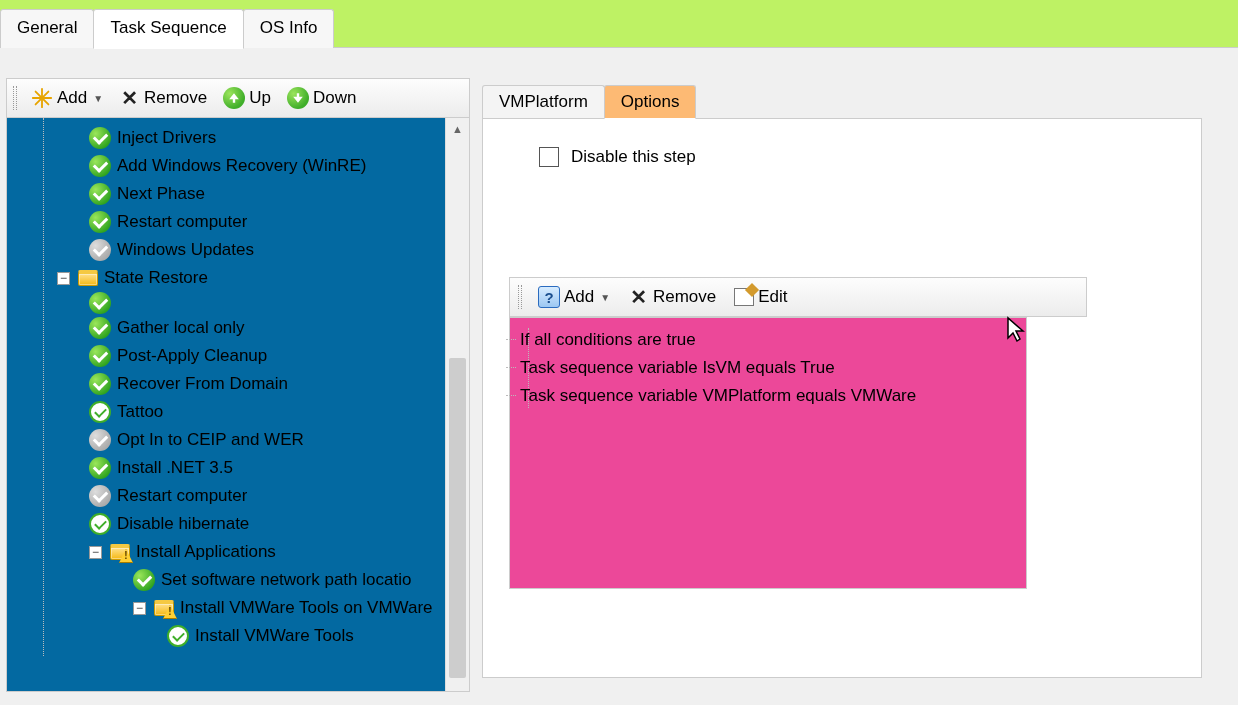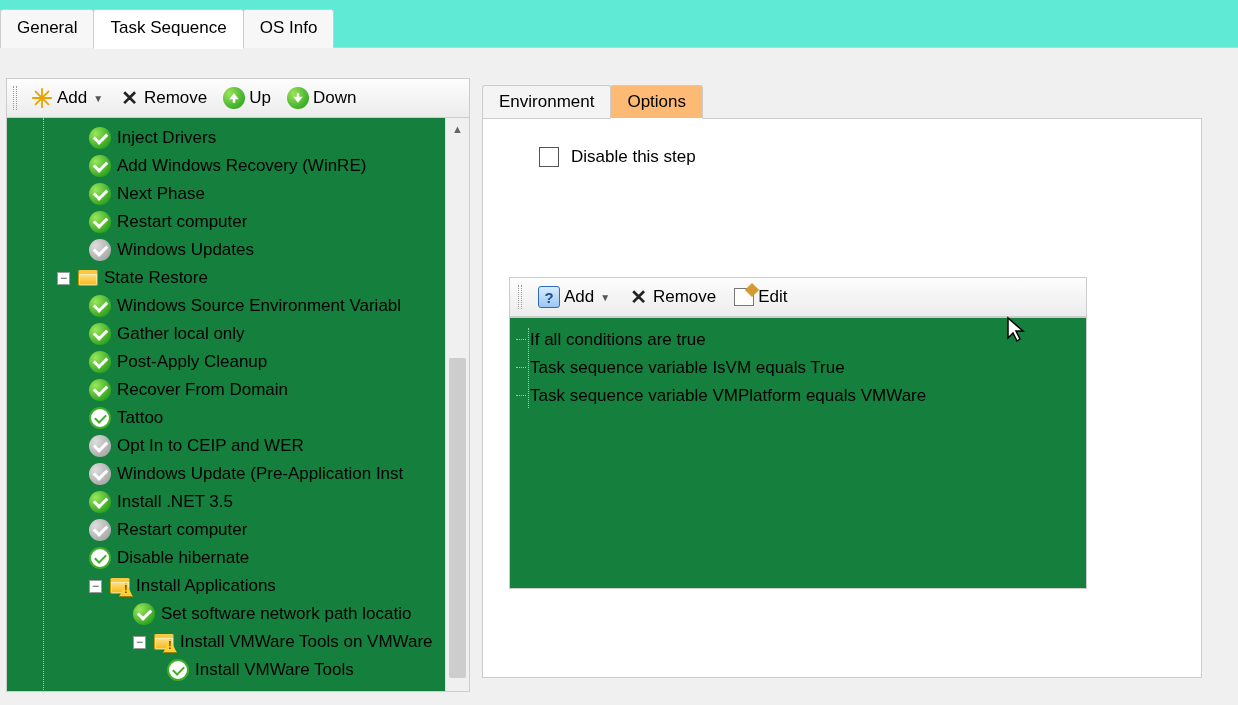--- a/index.html
+++ b/index.html
@@ -14,21 +14,21 @@
     user-select: none;
   }
 
   
   .top-tabs {
     display: flex;
     align-items: flex-end;
     height: 48px;
     padding-left: 0;
     position: relative;
-    background: #5eead4;
+    background: #bef264;
   }
   .top-tabs::after {
     content: "";
     position: absolute; left:0; right:0; bottom:0;
     border-bottom: 1px solid #ccc;
   }
   .top-tab {
     padding: 8px 16px 10px 16px;
     border: 1px solid #ccc;
     border-bottom: none;
@@ -97,21 +97,21 @@
     display:flex; align-items:center; justify-content:center;
     color:white; font-weight:bold;
   }
   .circle-green svg { display:block; }
 
   
   .tree-wrap {
     border: 1px solid #ccc;
     border-top: none;
     height: 574px;
-    background: #15803d;
+    background: #0369a1;
     position: relative;
     overflow: hidden;
   }
   .tree {
     padding: 6px 0 6px 20px;
     font-size: 17px;
     line-height: 28px;
     position: relative;
   }
   .tree-item {
@@ -278,24 +278,24 @@
 
   .cond-toolbar {
     display:flex; align-items:center; gap:6px;
     padding:4px 8px;
     border:1px solid #ccc;
     background: linear-gradient(#fdfdfd,#ececec);
     width: 578px;
   }
   .cond-box {
     border:1px solid #ccc;
-    width:578px;
+    width:518px;
     min-height:272px;
-    background:#15803d;
-    padding: 8px 14px 8px 20px;
+    background:#ec4899;
+    padding: 8px 14px 8px 10px;
     font-size:17px;
     line-height:28px;
     position:relative;
   }
   .cond-item { white-space:nowrap; position:relative; }
   .cond-item::before {
     content:"";
     position:absolute; left:-14px; top:13px;
     width:10px; border-top:1px dotted #bbb;
   }
@@ -419,45 +419,40 @@
             <span class="node-icon ni-gray"></span>
             <span class="tree-label">Windows Updates</span>
           </div>
           <div class="tree-item indent-0">
             <span class="expander minus"></span>
             <span class="ni-folder"></span>
             <span class="tree-label">State Restore</span>
           </div>
           <div class="tree-item indent-1">
             <span class="node-icon ni-green"></span>
-            <span class="tree-label">Windows Source Environment Variabl</span>
           </div>
           <div class="tree-item indent-1">
             <span class="node-icon ni-green"></span>
             <span class="tree-label">Gather local only</span>
           </div>
           <div class="tree-item indent-1">
             <span class="node-icon ni-green"></span>
             <span class="tree-label">Post-Apply Cleanup</span>
           </div>
           <div class="tree-item indent-1">
             <span class="node-icon ni-green"></span>
             <span class="tree-label">Recover From Domain</span>
           </div>
           <div class="tree-item indent-1">
             <span class="node-icon ni-green-outline"></span>
             <span class="tree-label">Tattoo</span>
           </div>
           <div class="tree-item indent-1">
             <span class="node-icon ni-gray"></span>
             <span class="tree-label">Opt In to CEIP and WER</span>
-          </div>
-          <div class="tree-item indent-1">
-            <span class="node-icon ni-gray"></span>
-            <span class="tree-label">Windows Update (Pre-Application Inst</span>
           </div>
           <div class="tree-item indent-1">
             <span class="node-icon ni-green"></span>
             <span class="tree-label">Install .NET 3.5</span>
           </div>
           <div class="tree-item indent-1">
             <span class="node-icon ni-gray"></span>
             <span class="tree-label">Restart computer</span>
           </div>
           <div class="tree-item indent-1">
@@ -485,21 +480,21 @@
         </div>
       <div class="scroll-stub">
         <div class="arrow">▲</div>
         <div class="scroll-thumb"></div>
       </div>
     </div>
   </div>
 
   <div class="right">
     <div class="right-tabs">
-      <div class="r-tab">Environment</div>
+      <div class="r-tab">VMPlatform</div>
       <div class="r-tab active">Options</div>
     </div>
 
     <div class="right-panel">
 
       <div class="chk-row">
         <span class="chk"></span>
         <span>Disable this step</span>
       </div>
 

